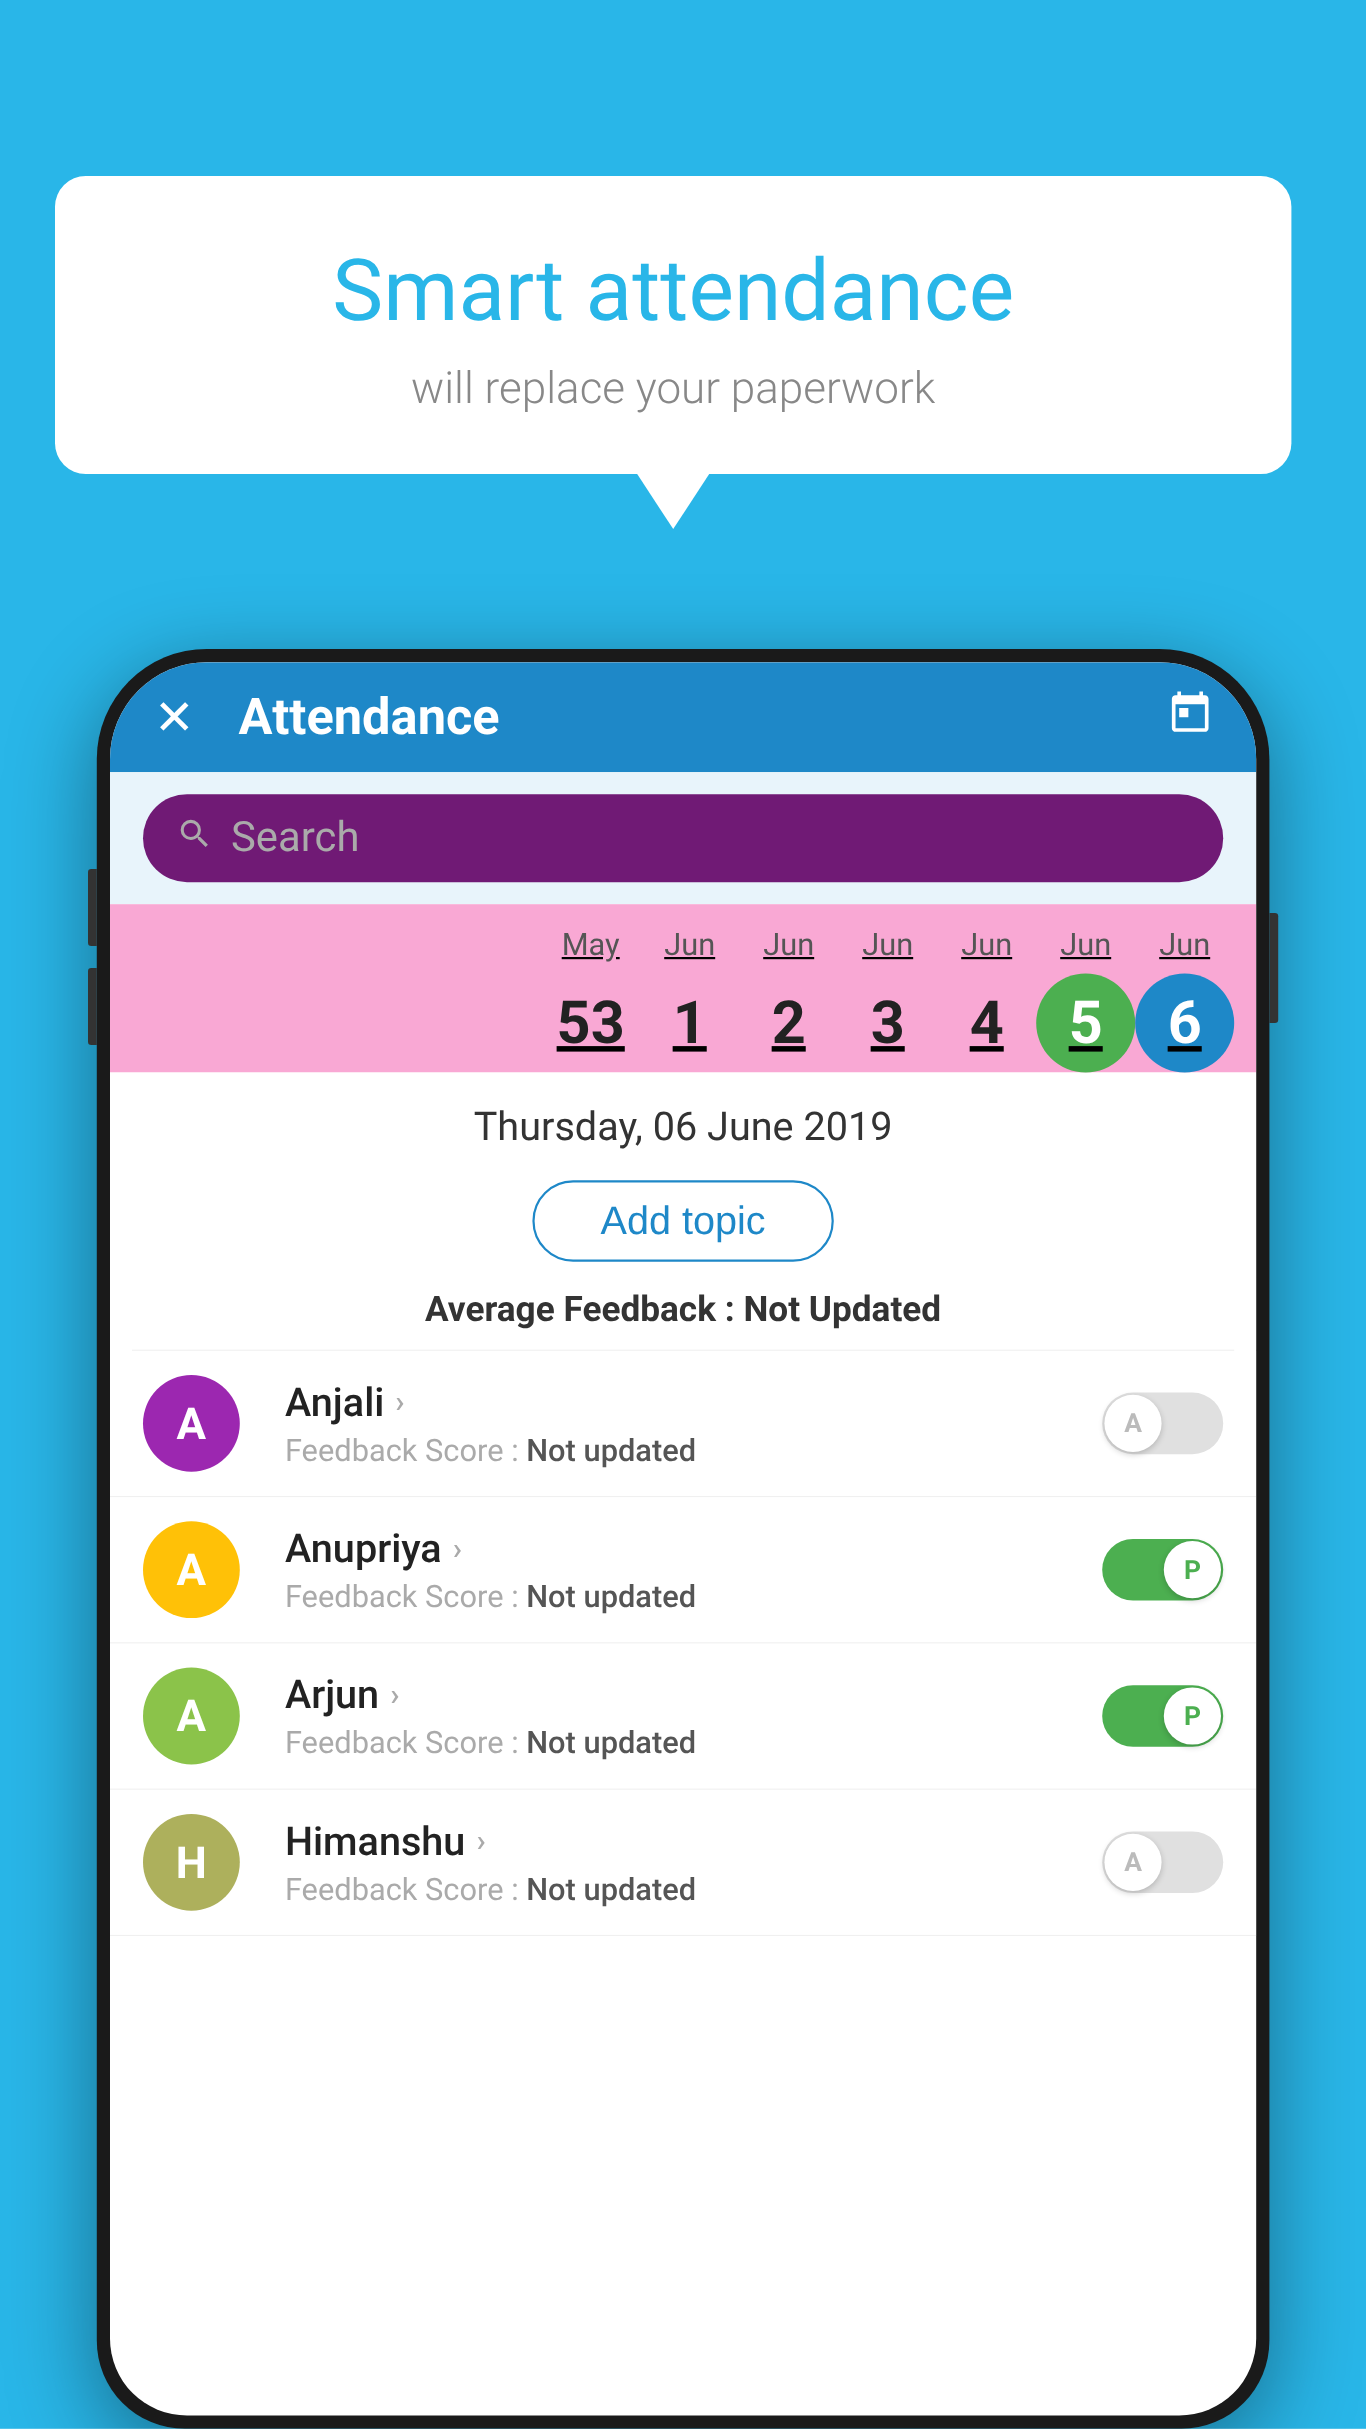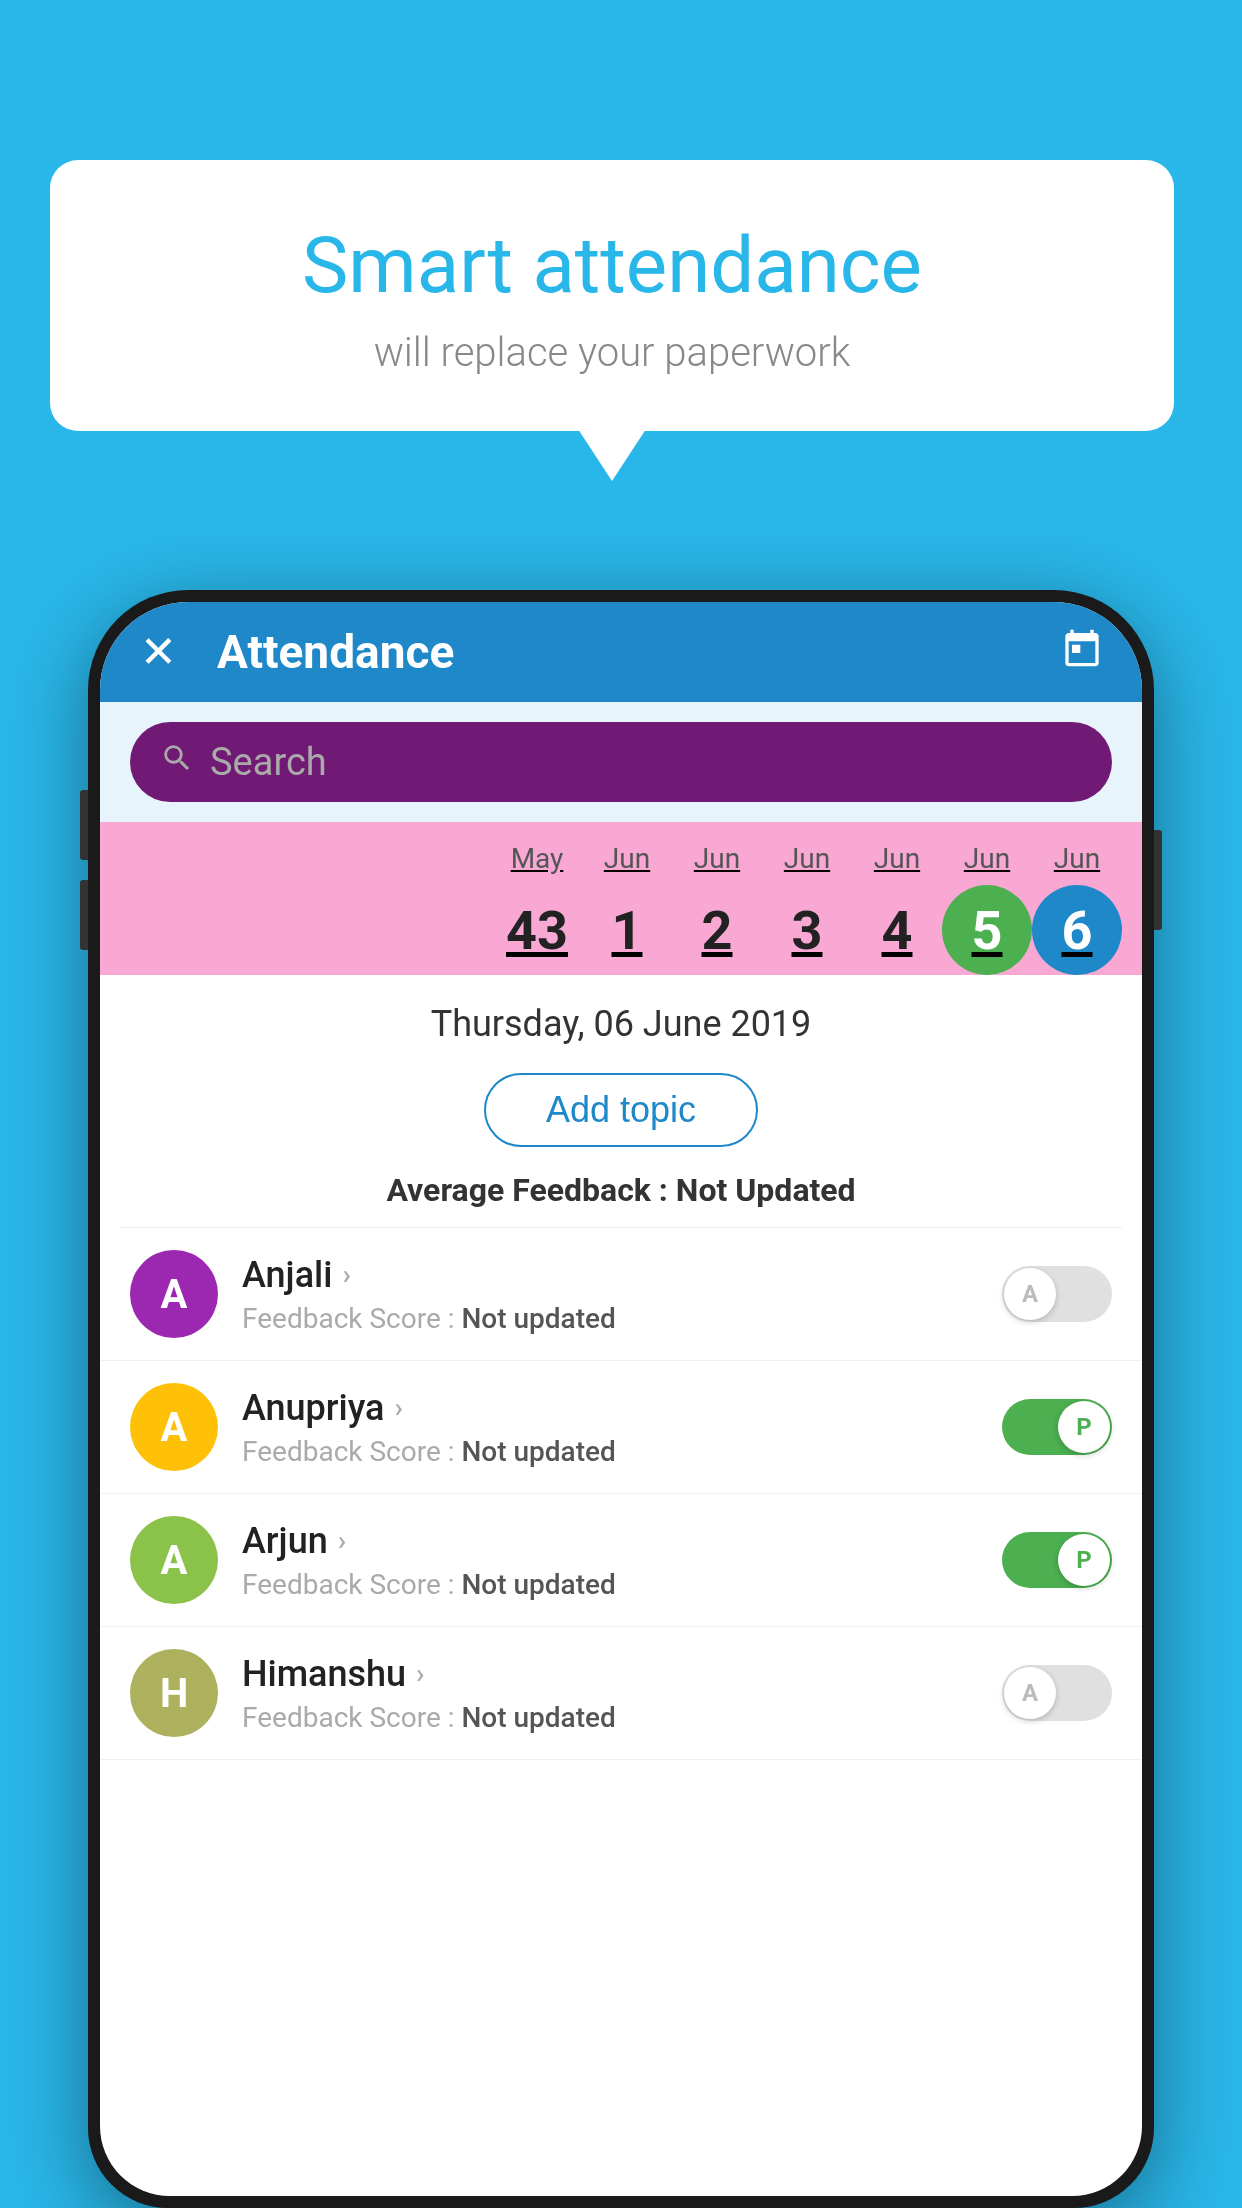--- a/index.html
+++ b/index.html
@@ -280,20 +280,21 @@
       color: white;
       flex-shrink: 0;
     }
     .avatar.purple { background: #9c27b0; }
     .avatar.yellow { background: #ffc107; }
     .avatar.green { background: #8bc34a; }
     .avatar.olive { background: #adb05c; }
 
     .student-info {
       flex: 1;
+      margin-left: 17px;
     }
     .student-name {
       font-size: 36px;
       color: #222;
       font-weight: 500;
       display: flex;
       align-items: center;
       gap: 10px;
     }
     .chevron {
@@ -416,21 +417,21 @@
             <path d="M15.5 14h-.79l-.28-.27A6.471 6.471 0 0 0 16 9.5 6.5 6.5 0 1 0 9.5 16c1.61 0 3.09-.59 4.23-1.57l.27.28v.79l5 4.99L20.49 19l-4.99-5zm-6 0C7.01 14 5 11.99 5 9.5S7.01 5 9.5 5 14 7.01 14 9.5 11.99 14 9.5 14z"></path>
           </svg>
         </span>
         <span class="search-text">Search</span>
       </div>
     </div>
 
     <div class="calendar-strip">
       <div class="cal-day">
         <span class="cal-month">May</span>
-        <span class="cal-date">43</span>
+        <span class="cal-date">53</span>
       </div>
       <div class="cal-day">
         <span class="cal-month">Jun</span>
         <span class="cal-date">1</span>
       </div>
       <div class="cal-day">
         <span class="cal-month">Jun</span>
         <span class="cal-date">2</span>
       </div>
       <div class="cal-day">

